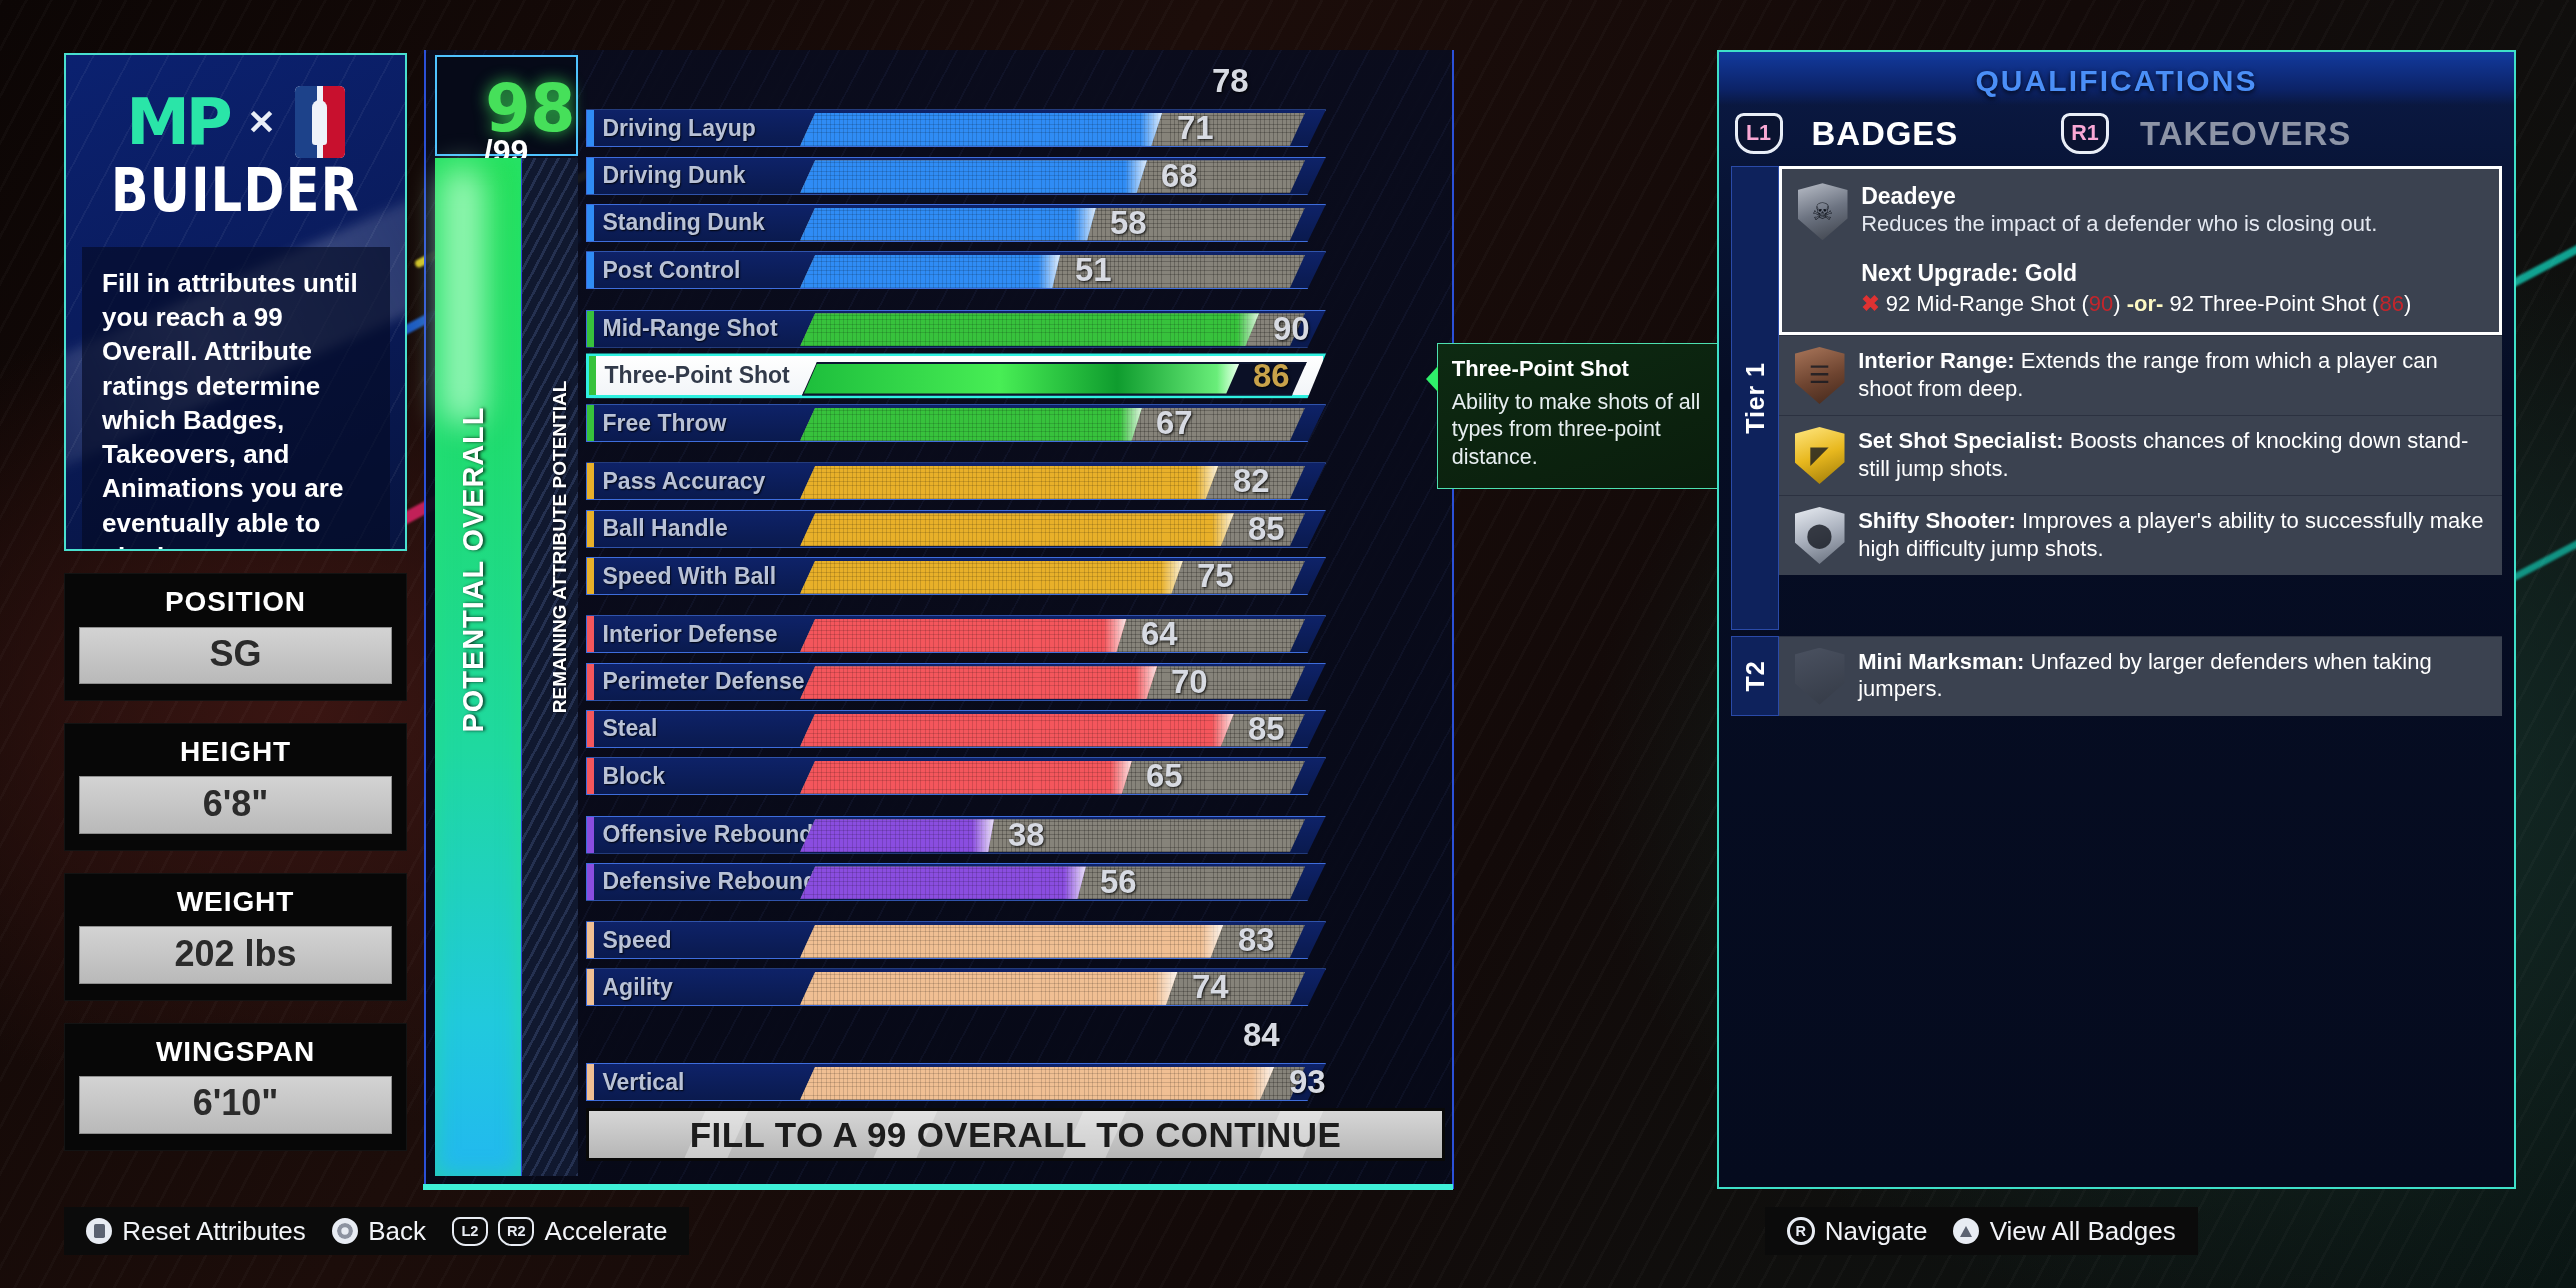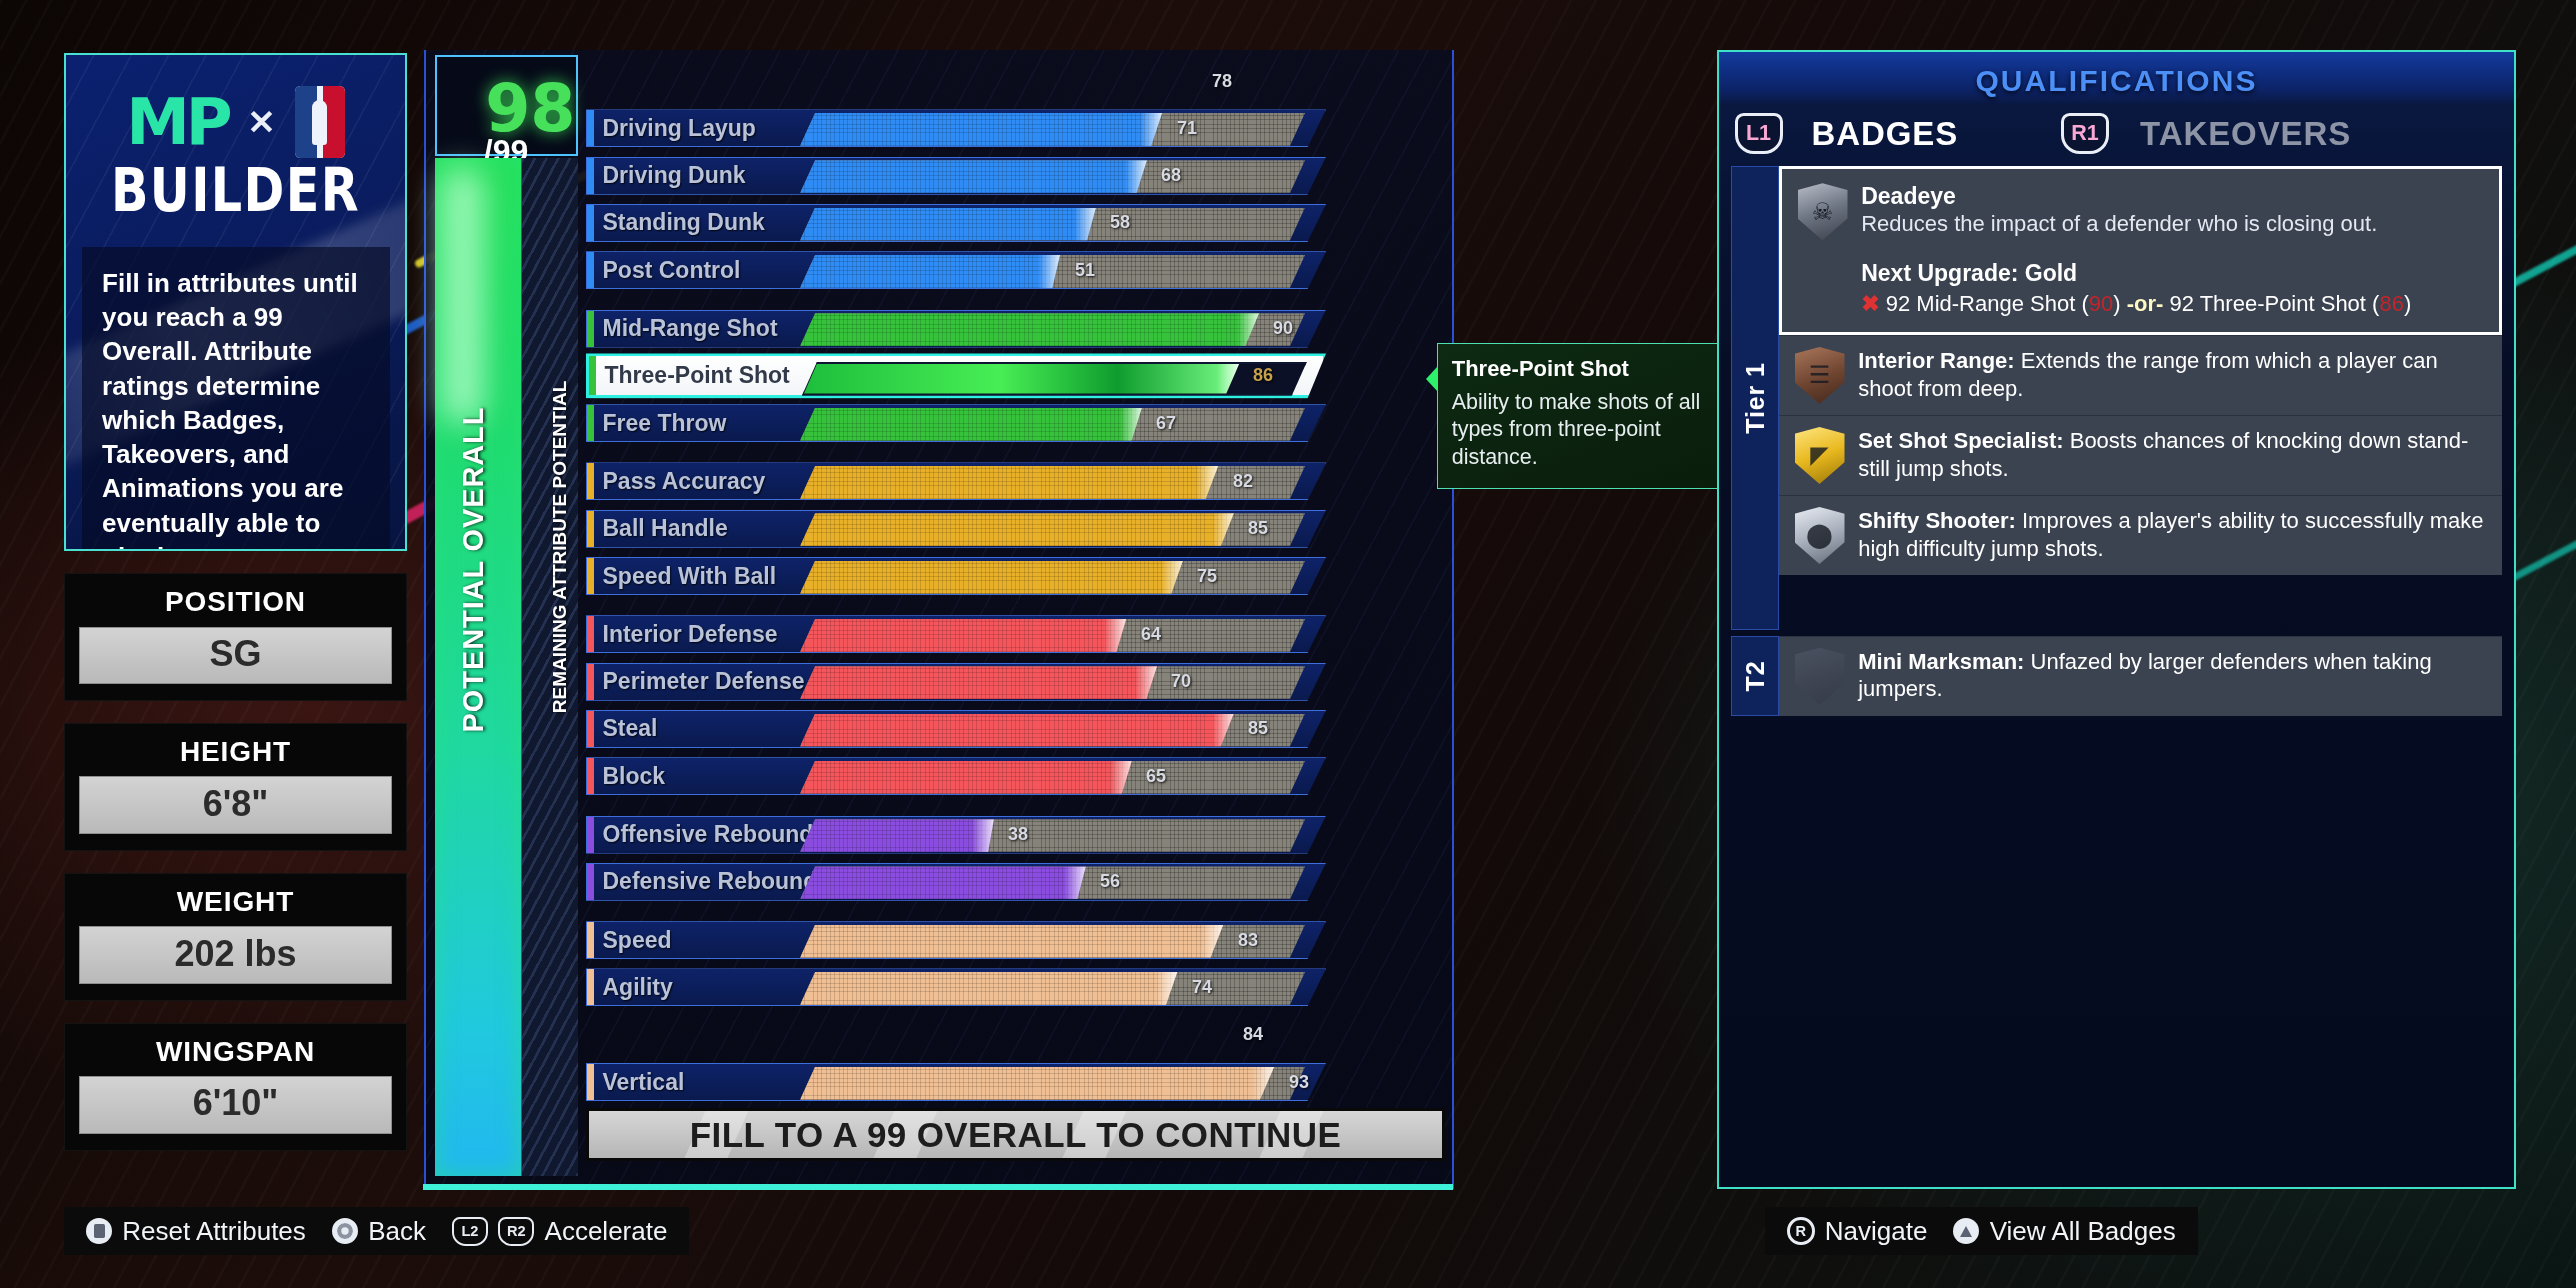--- a/index.html
+++ b/index.html
@@ -92,21 +92,21 @@
   .track{ position:absolute; left:213px; top:2.6px; width:505px; height:33px;
      background:#86837a; clip-path:polygon(3% 0, 100% 0, 97% 100%, 0 100%);
      background-image:repeating-linear-gradient(0deg,rgba(0,0,0,.22) 0 0.9px,rgba(0,0,0,0) 0.9px 4.3px),
                       repeating-linear-gradient(90deg,rgba(0,0,0,.22) 0 0.9px,rgba(0,0,0,0) 0.9px 4.3px);}
   .fill{ position:absolute; left:0; top:0; height:100%;
      clip-path:polygon(3% 0, 100% 0, 97% 100%, 0 100%);
      background-image:repeating-linear-gradient(0deg,rgba(0,0,0,.14) 0 0.9px,rgba(0,0,0,0) 0.9px 4.3px),
                       repeating-linear-gradient(90deg,rgba(0,0,0,.14) 0 0.9px,rgba(0,0,0,0) 0.9px 4.3px);}
   .fill .cap{ position:absolute; right:0; top:0; width:22px; height:100%;
      background:linear-gradient(90deg,rgba(255,255,255,0),rgba(255,255,255,.85));}
-  .attr-val{ position:absolute; font-size:18px; font-weight:bold; color:#d7dae2;
+  .attr-val{ position:absolute; font-size:33px; font-weight:bold; color:#d7dae2;
      text-shadow:0.9px 0.9px 2.6px rgba(0,0,0,.9); }
 
   .attr-row.selected .attr-frame{
      background:linear-gradient(180deg,#ffffff,#f2f5f8); border:3.4px solid #2ff0e0; height:45px;
      box-shadow:0 0 15.5px rgba(50,240,225,.75);}
   .attr-row.selected .attr-name{ color:#323a4a; text-shadow:none; }
   .attr-row.selected .track{ top:5.2px; height:34px; background:#0b1026; border:2.6px solid #0d1530;}
   .attr-row.selected .fill{ background:linear-gradient(90deg,#1dbe3c,#48ee55 45%,#0f9c2e 72%,#7dff8a 100%);
      filter:blur(0.3px);}
   .attr-row.selected .attr-val{ color:#c8a24a; }

